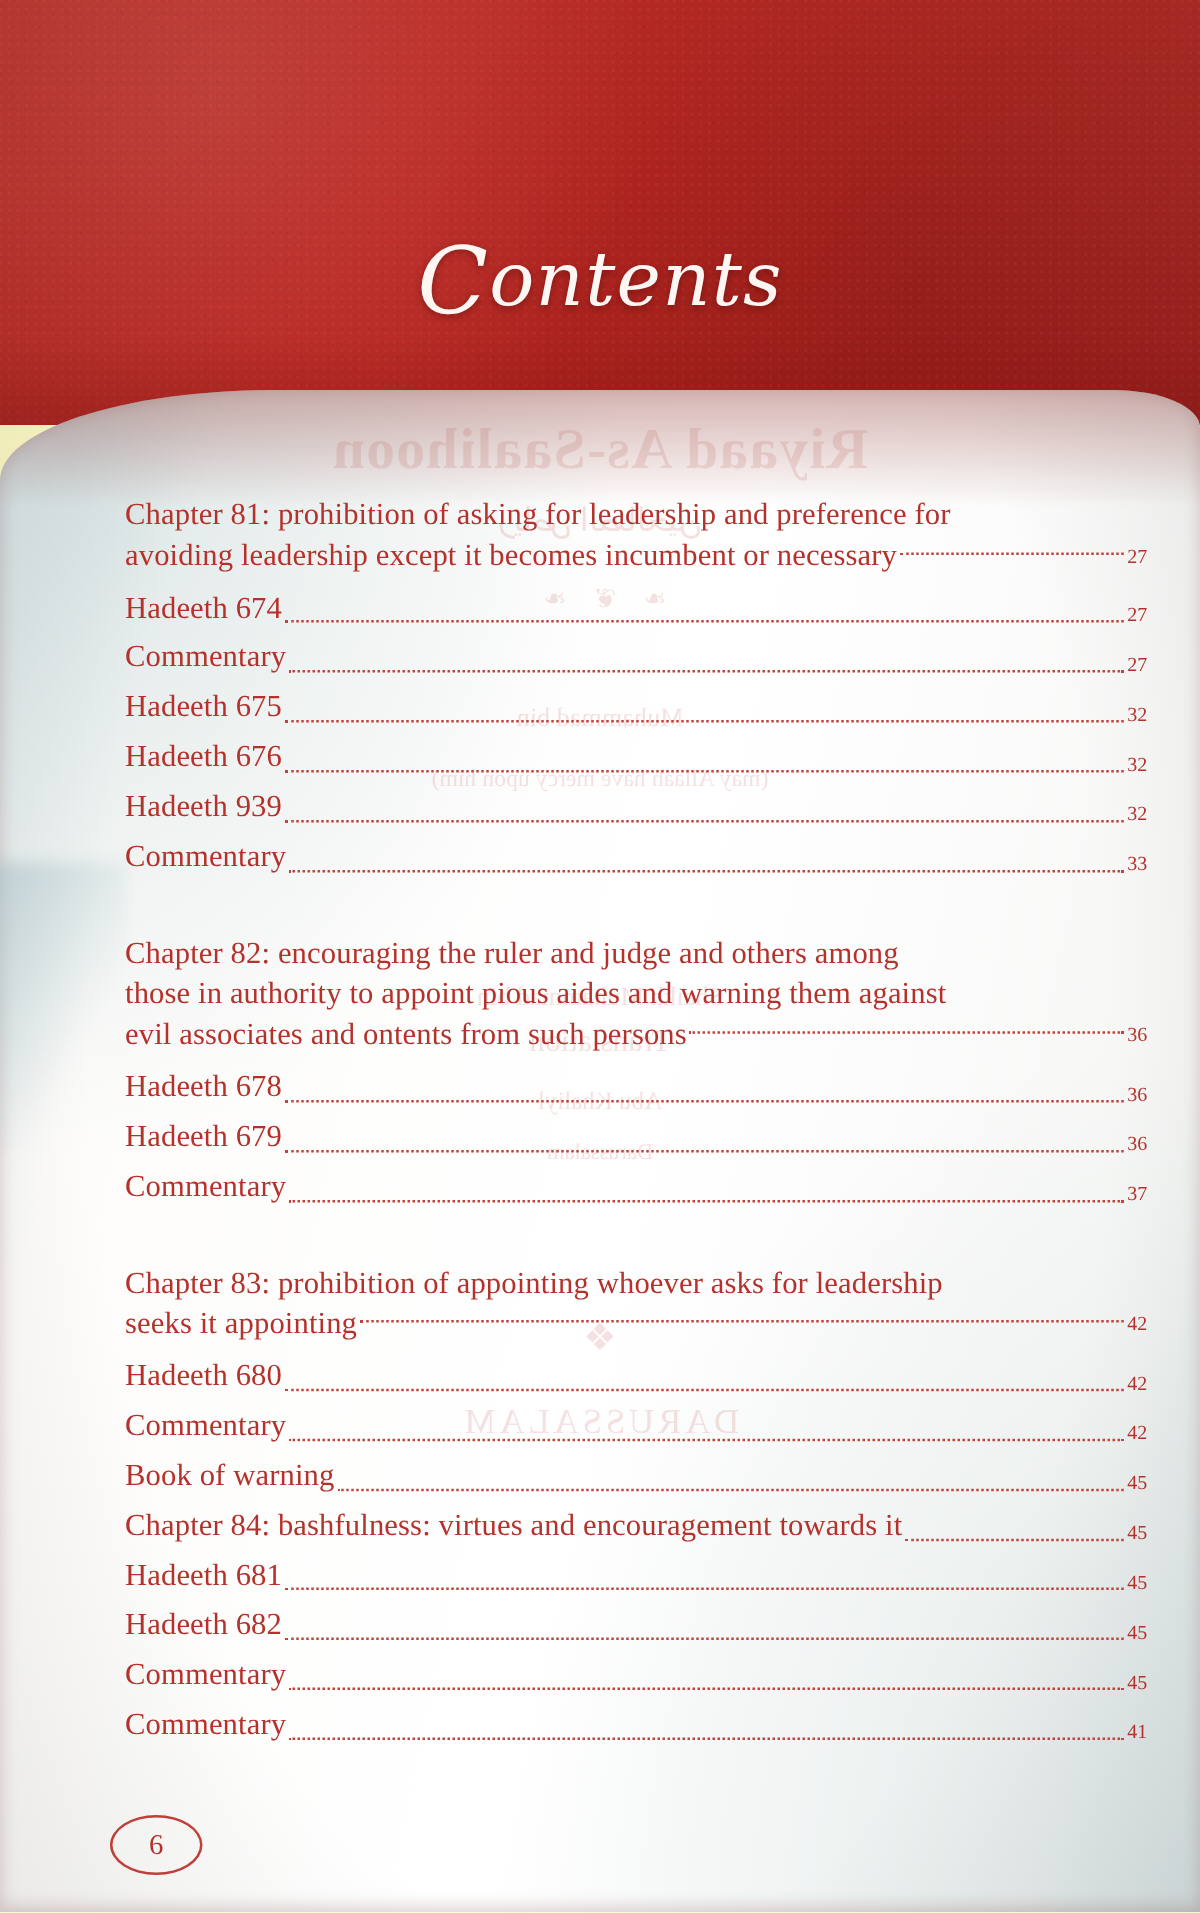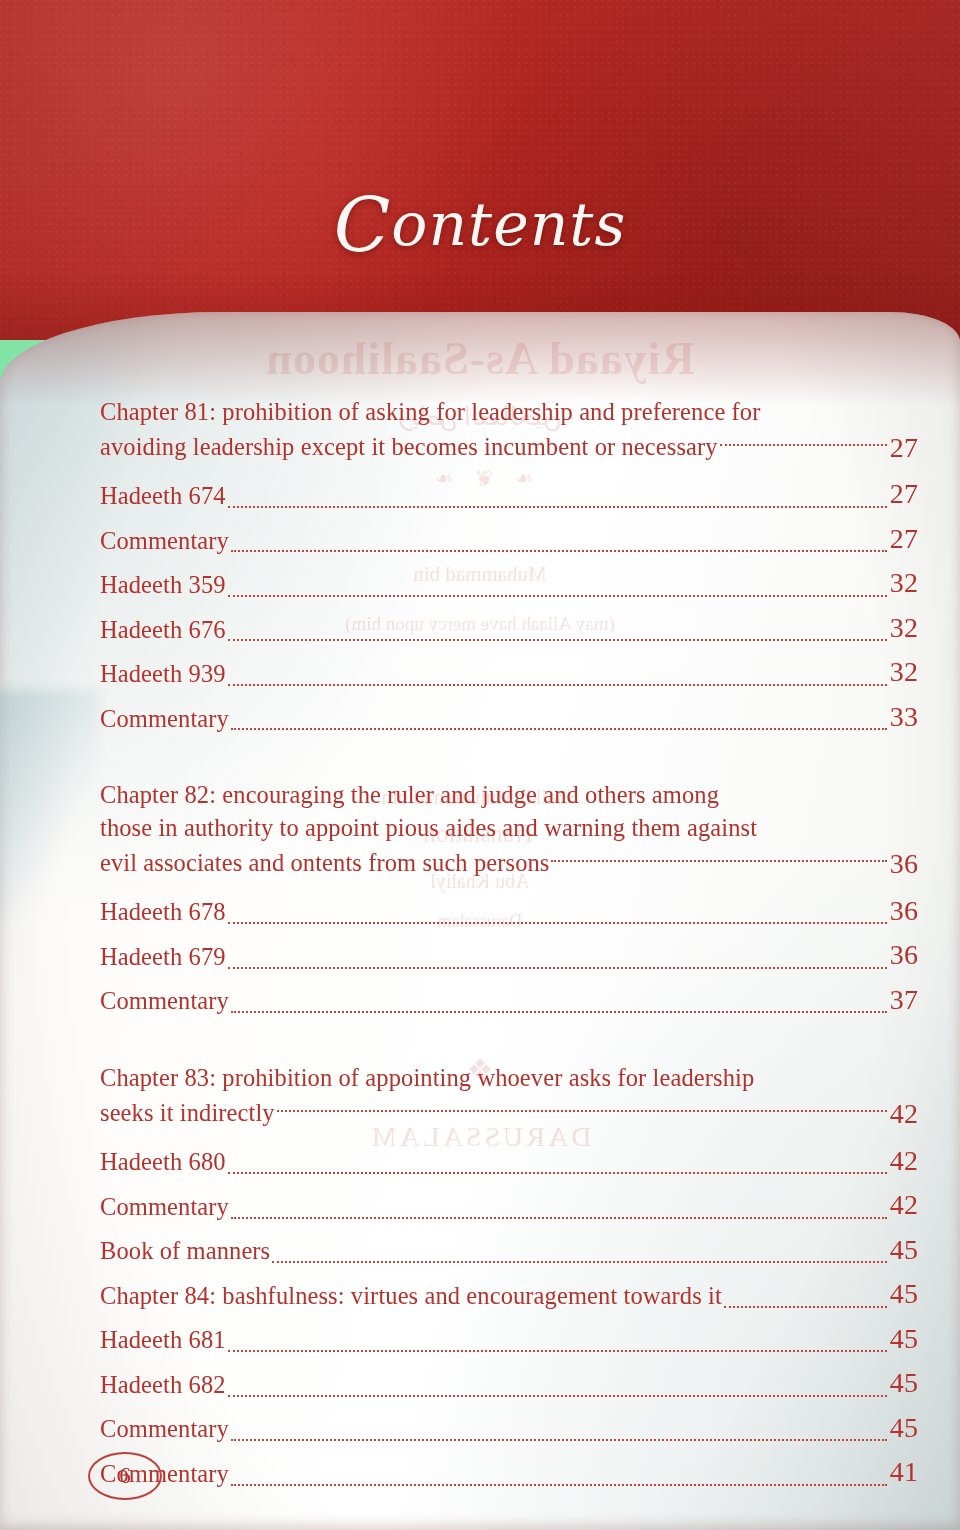--- a/index.html
+++ b/index.html
@@ -13,21 +13,21 @@
     font-family: "Liberation Serif", serif;
     overflow: hidden;
     position: relative;
   }
 
   
   .page {
     position: absolute;
     inset: 0;
     overflow: hidden;
-    background: #86efac;
+    background: #fef9c3;
   }
 
   
   .header-band {
     position: absolute;
     left: 0;
     top: 0;
     width: 960px;
     height: 340px;
     background:
@@ -169,21 +169,21 @@
   .toc-row .leader {
     flex: 1 1 auto;
     margin: 0 1px 5px 2px;
     border-bottom: 2.6px dotted #c0433c;
     min-width: 12px;
     height: 0;
   }
   .toc-row .pg {
     flex: 0 0 auto;
     padding-left: 2px;
-    font-size: 28px;
+    font-size: 16px;
   }
 
   
   .toc-row.wrap {
     display: block;
     margin-bottom: 9px;
   }
   .toc-row.wrap .lines {
     display: block;
     margin-top: 44px;
@@ -263,21 +263,21 @@
         <span class="label">Hadeeth 674</span>
         <span class="leader"></span>
         <span class="pg">27</span>
       </div>
       <div class="toc-row">
         <span class="label">Commentary</span>
         <span class="leader"></span>
         <span class="pg">27</span>
       </div>
       <div class="toc-row">
-        <span class="label">Hadeeth 359</span>
+        <span class="label">Hadeeth 675</span>
         <span class="leader"></span>
         <span class="pg">32</span>
       </div>
       <div class="toc-row">
         <span class="label">Hadeeth 676</span>
         <span class="leader"></span>
         <span class="pg">32</span>
       </div>
       <div class="toc-row">
         <span class="label">Hadeeth 939</span>
@@ -312,38 +312,38 @@
       </div>
       <div class="toc-row">
         <span class="label">Commentary</span>
         <span class="leader"></span>
         <span class="pg">37</span>
       </div>
       <div class="toc-row wrap">
         <div class="lines">
           <div>Chapter 83: prohibition of appointing whoever asks for leadership</div>
           <div class="lastline">
-            <span class="seg">seeks it indirectly</span>
+            <span class="seg">seeks it appointing</span>
             <span class="leader"></span>
             <span class="pg">42</span>
           </div>
         </div>
       </div>
       <div class="toc-row">
         <span class="label">Hadeeth 680</span>
         <span class="leader"></span>
         <span class="pg">42</span>
       </div>
       <div class="toc-row">
         <span class="label">Commentary</span>
         <span class="leader"></span>
         <span class="pg">42</span>
       </div>
       <div class="toc-row">
-        <span class="label">Book of manners</span>
+        <span class="label">Book of warning</span>
         <span class="leader"></span>
         <span class="pg">45</span>
       </div>
       <div class="toc-row">
         <span class="label">Chapter 84: bashfulness: virtues and encouragement towards it</span>
         <span class="leader"></span>
         <span class="pg">45</span>
       </div>
       <div class="toc-row">
         <span class="label">Hadeeth 681</span>

